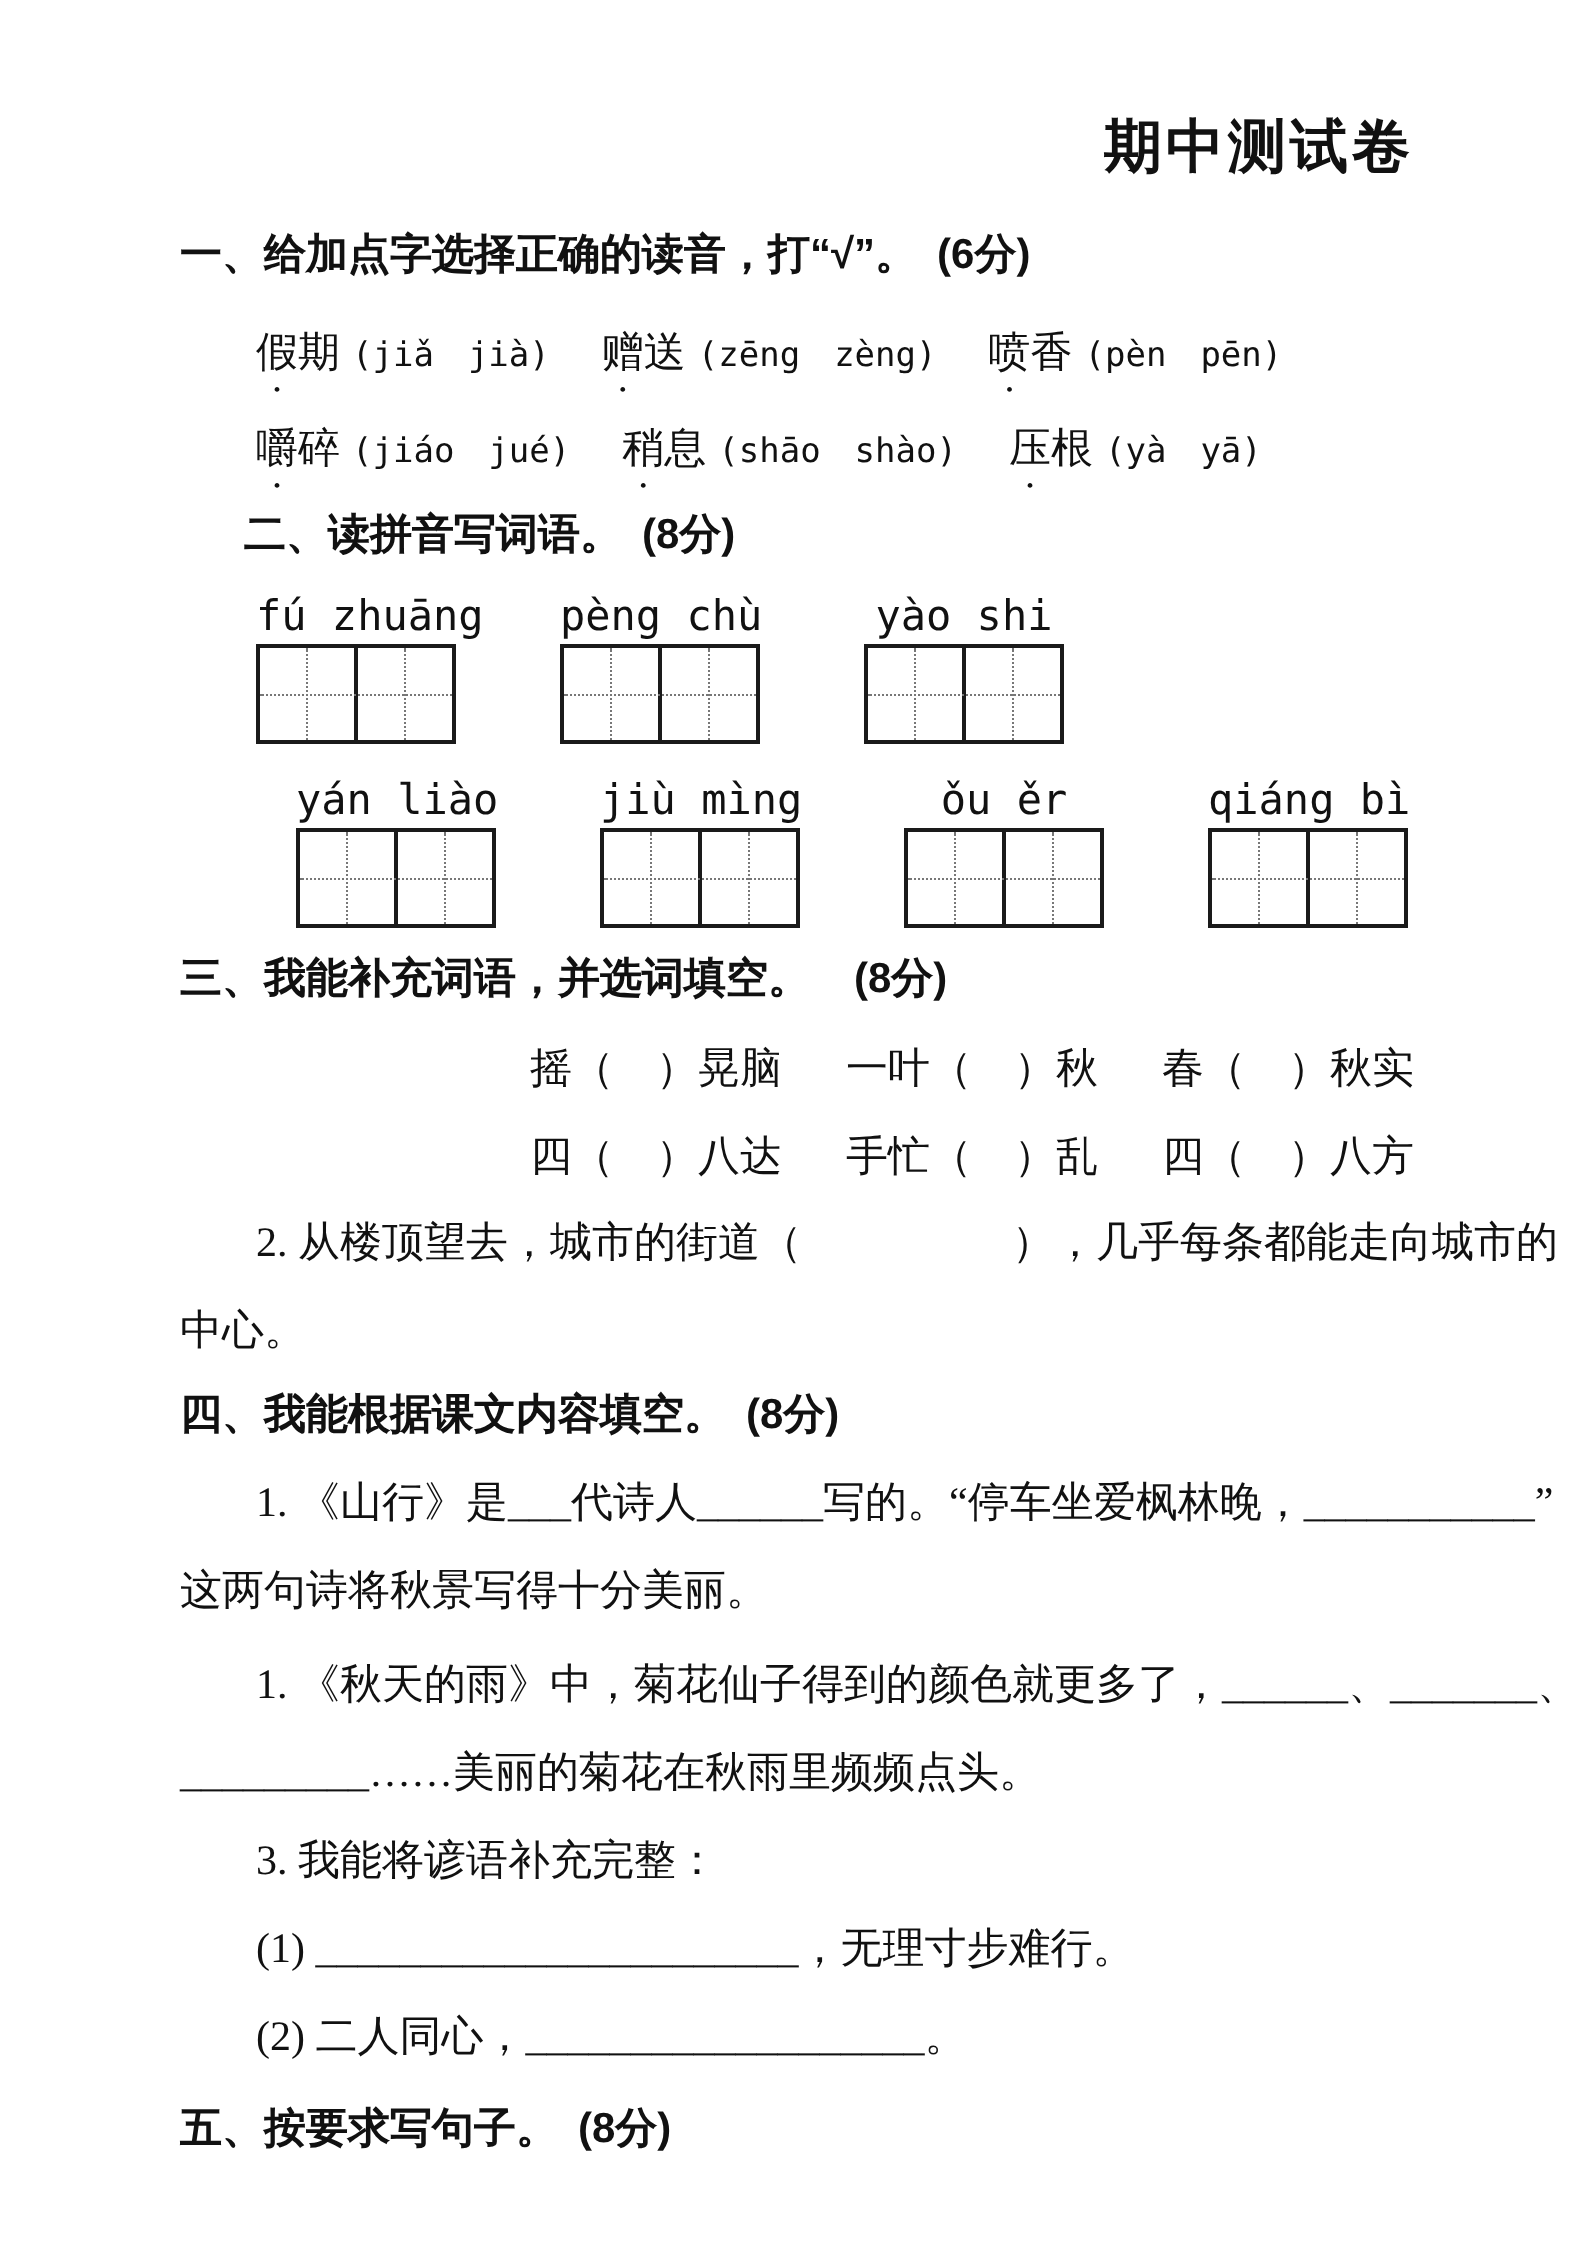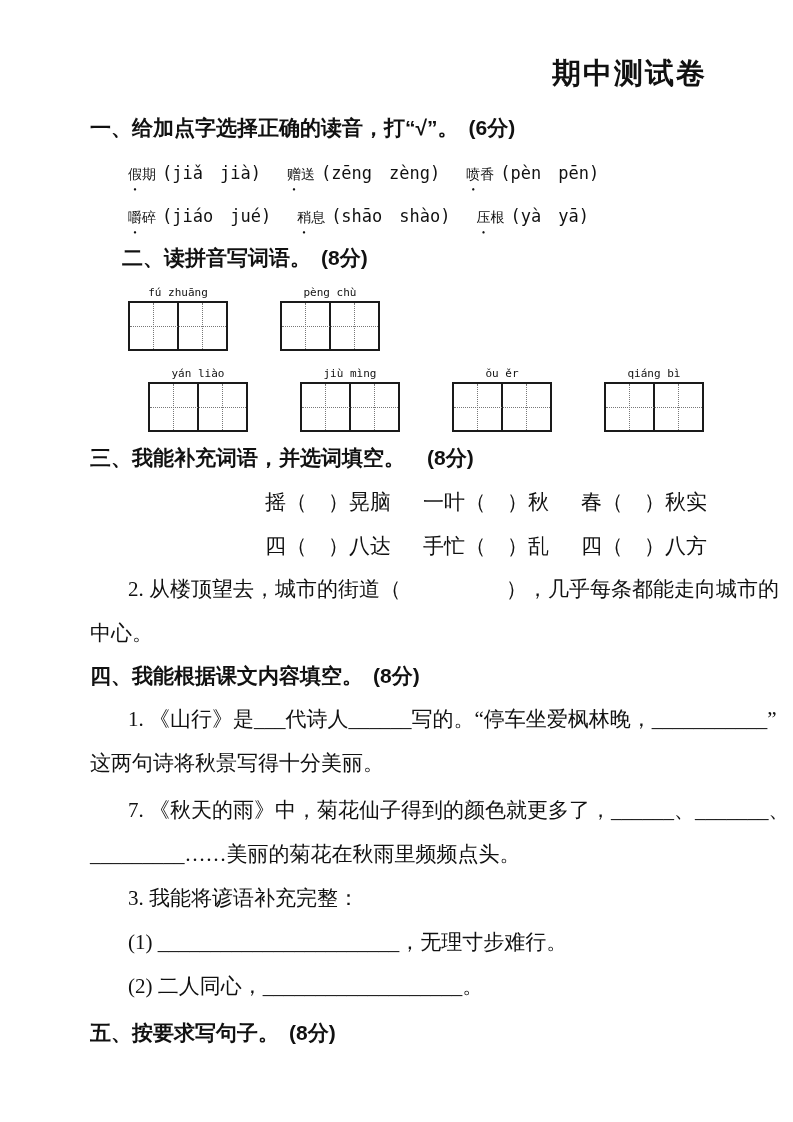--- a/index.html
+++ b/index.html
@@ -17,37 +17,37 @@
   .sec-heading{
     font-family:"Liberation Sans","DejaVu Sans",sans-serif;
     font-weight:700;font-size:21px;line-height:28px;
   }
   .sec-heading .score{margin-left:10px;}
   .mt1{margin-top:20px;} 
 
   
   .s1-row{display:flex;gap:26px;padding-left:38px;margin-top:20px;align-items:baseline;}
   .word-group{white-space:nowrap;}
-  .zh{font-size:14px;text-align:right;}
+  .zh{font-size:21px;text-align:right;}
   .dot-char{position:relative;display:inline-block;}
   .dot-char::after{
     content:"•";position:absolute;left:50%;transform:translateX(-50%);
     bottom:-11px;font-size:10px;line-height:10px;color:#111;
   }
   .py{
     font-family:"DejaVu Sans Mono","Liberation Mono",monospace;
     font-size:17px;margin-left:6px;white-space:pre;
   }
 
   
   .grid-row{display:flex;gap:52px;margin-left:38px;margin-top:14px;}
   .grid-slot{width:100px;}
   .py-label{
     font-family:"DejaVu Sans Mono","Liberation Mono",monospace;
-    font-size:11px;text-align:center;margin-bottom:2px;white-space:pre;
+    font-size:21px;text-align:center;margin-bottom:2px;white-space:pre;
   }
   .tzg{position:relative;display:flex;width:100px;height:50px;border:2px solid #1a1a1a;box-sizing:border-box;}
   .tzg::after{content:"";position:absolute;left:0;right:0;top:50%;border-top:1.5px dotted #777;}
   .tzg .cell{flex:1;}
   .tzg .cell + .cell{border-left:2px solid #1a1a1a;}
   .tzg .cell::before{content:"";display:block;height:100%;width:0;margin:0 auto;border-left:1.5px dotted #777;}
 
   
   .word-row{display:flex;gap:32px;padding-left:38px;margin-top:16px;font-size:21px;white-space:pre;justify-content:flex-end;}
   .body-line{font-size:21px;line-height:29px;margin-top:15px;white-space:pre;}
@@ -103,20 +103,27 @@
           <div class="cell"></div>
         </div>
     </div>
     <div class="grid-slot">
       <div class="py-label">pèng chù</div>
       <div class="tzg">
           <div class="cell"></div>
           <div class="cell"></div>
         </div>
     </div>
+    <div class="grid-slot">
+      <div class="py-label">yào shi</div>
+      <div class="tzg">
+          <div class="cell"></div>
+          <div class="cell"></div>
+        </div>
+    </div>
   </div>
   <div class="grid-row" style="margin-top:16px;padding-left:20px;">
     <div class="grid-slot">
       <div class="py-label">yán liào</div>
       <div class="tzg">
           <div class="cell"></div>
           <div class="cell"></div>
         </div>
     </div>
     <div class="grid-slot">
@@ -156,21 +163,21 @@
     <span>四（　）八方</span>
   </div>
   <div class="body-line indent">2. 从楼顶望去，城市的街道（　　　　　），几乎每条都能走向城市的</div>
   <div class="body-line noindent">中心。</div>
 
   <div class="sec-heading sp-s4">
     <span>四、我能根据课文内容填空。</span><span class="score">(8分)</span>
   </div>
   <div class="body-line indent">1. 《山行》是___代诗人______写的。“停车坐爱枫林晚，___________”</div>
   <div class="body-line noindent">这两句诗将秋景写得十分美丽。</div>
-  <div class="body-line indent" style="margin-top:18px;">7. 《秋天的雨》中，菊花仙子得到的颜色就更多了，______、_______、</div>
+  <div class="body-line indent" style="margin-top:18px;">1. 《秋天的雨》中，菊花仙子得到的颜色就更多了，______、_______、</div>
   <div class="body-line noindent">_________……美丽的菊花在秋雨里频频点头。</div>
   <div class="body-line indent">3. 我能将谚语补充完整：</div>
   <div class="body-line indent">(1) _______________________，无理寸步难行。</div>
   <div class="body-line indent">(2) 二人同心，___________________。</div>
 
   <div class="sec-heading sp-s5">
     <span>五、按要求写句子。</span><span class="score">(8分)</span>
   </div>
 
 </div>

